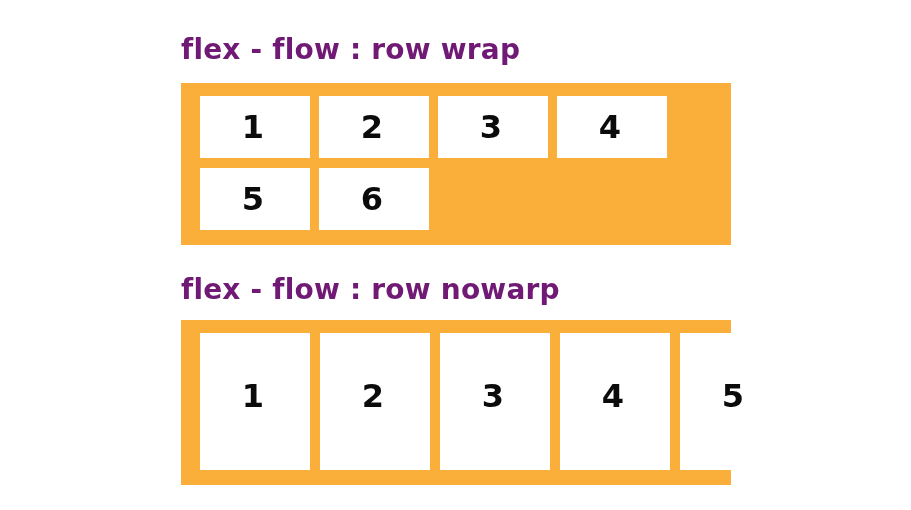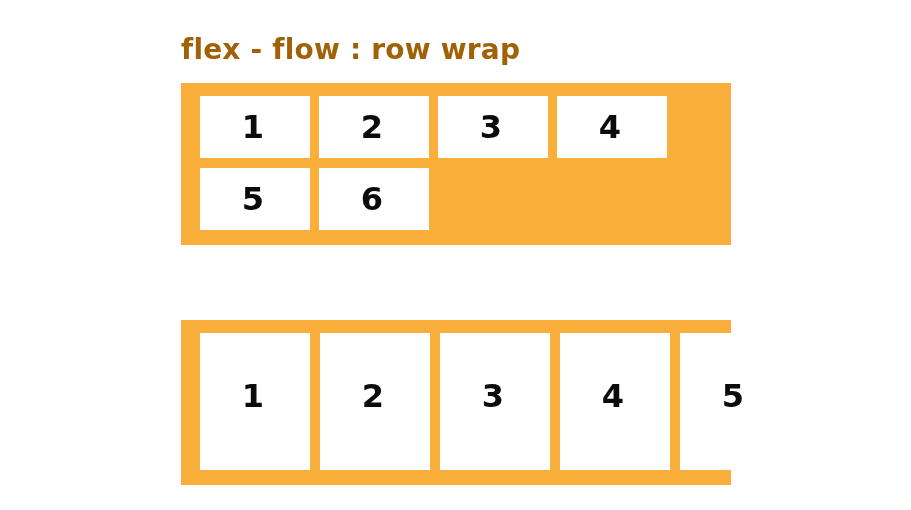--- a/index.html
+++ b/index.html
@@ -25,21 +25,21 @@
     background: #ffffff;
   }
 
   
   .section-title {
     position: absolute;
     left: 181px;
     font-size: 28px;
     font-weight: 700;
     letter-spacing: 0.2px;
-    color: #a16207;
+    color: #701a75;
     white-space: nowrap;
     line-height: 1;
   }
   #title-wrap   { top: 36px; }
   #title-nowrap { top: 276px; }
 
   
   .flex-container {
     position: absolute;
     left: 181px;
@@ -128,20 +128,21 @@
       <span class="num">4</span>
     </div>
     <div class="flex-item">
       <span class="num">5</span>
     </div>
     <div class="flex-item">
       <span class="num">6</span>
     </div>
   </div>
 
+  <div class="section-title" id="title-nowrap">flex - flow : row nowarp</div>
 
   <div class="flex-container" id="container-nowrap">
 
     <div class="flex-item">
       <span class="num">1</span>
     </div>
     <div class="flex-item">
       <span class="num">2</span>
     </div>
     <div class="flex-item">

